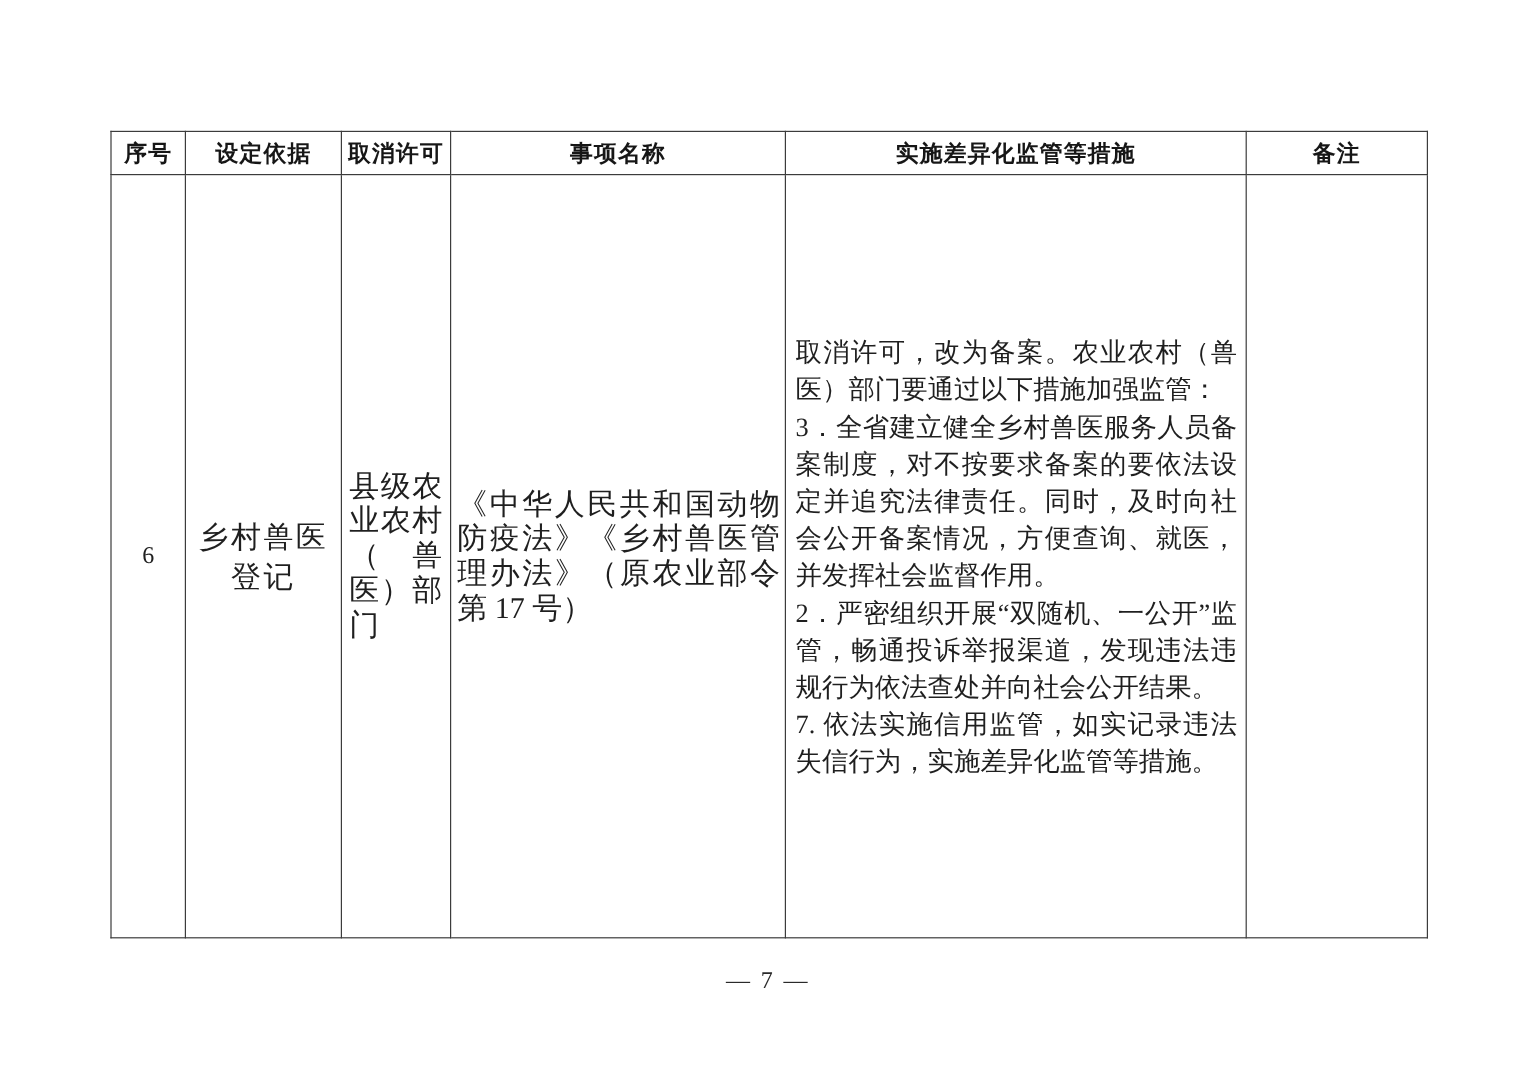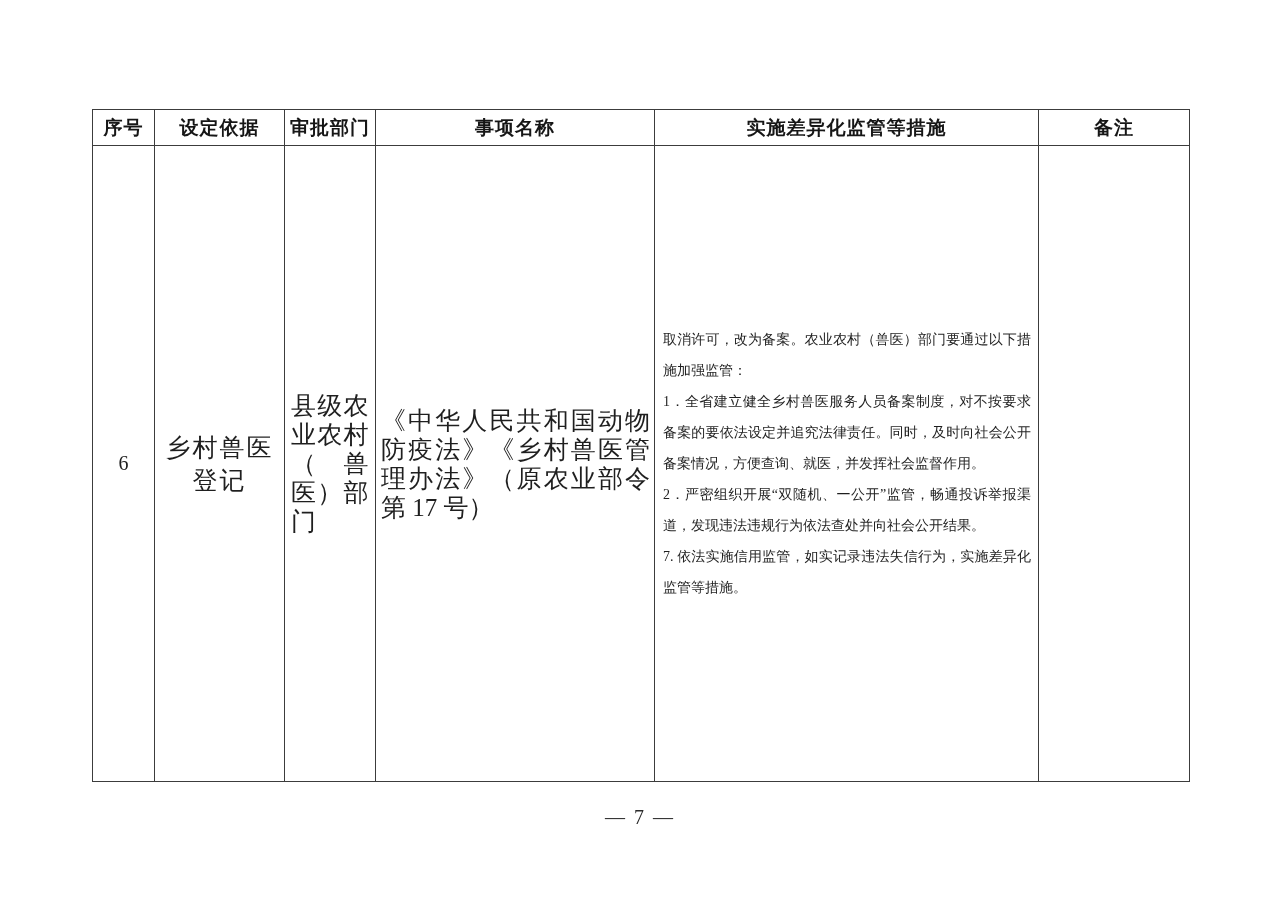--- a/index.html
+++ b/index.html
@@ -62,21 +62,21 @@
     text-align: justify;
     letter-spacing: 0.5px;
   }
   td.c-basis {
     padding: 0 4px 0 5px;
     line-height: 29px;
     text-align: justify;
   }
   td.c-measures {
     padding: 0 7px 0 8px;
-    font-size: 14px;
+    font-size: 22px;
     line-height: 31px;
     text-align: justify;
   }
   td.c-measures p {
     margin: 0;
   }
   td.c-remark {
     background: #ffffff;
   }
   .footer {
@@ -101,35 +101,35 @@
       <col style="width:130px">
       <col style="width:91px">
       <col style="width:279px">
       <col style="width:384px">
       <col style="width:151px">
     </colgroup>
     <thead>
       <tr>
         <th>序号</th>
         <th>设定依据</th>
-        <th>审批部门</th>
+        <th>取消许可</th>
         <th>事项名称</th>
         <th>实施差异化监管等措施</th>
         <th>备注</th>
       </tr>
     </thead>
     <tbody>
       <tr>
         <td class="c-seq">6</td>
         <td class="c-name">乡村兽医登记</td>
         <td class="c-dept">县级农业农村（兽医）部门</td>
         <td class="c-basis">《中华人民共和国动物防疫法》《乡村兽医管理办法》（原农业部令第 17 号）</td>
         <td class="c-measures">
           <p>取消许可，改为备案。农业农村（兽医）部门要通过以下措施加强监管：</p>
-          <p>1．全省建立健全乡村兽医服务人员备案制度，对不按要求备案的要依法设定并追究法律责任。同时，及时向社会公开备案情况，方便查询、就医，并发挥社会监督作用。</p>
+          <p>3．全省建立健全乡村兽医服务人员备案制度，对不按要求备案的要依法设定并追究法律责任。同时，及时向社会公开备案情况，方便查询、就医，并发挥社会监督作用。</p>
           <p>2．严密组织开展“双随机、一公开”监管，畅通投诉举报渠道，发现违法违规行为依法查处并向社会公开结果。</p>
           <p>7. 依法实施信用监管，如实记录违法失信行为，实施差异化监管等措施。</p>
         </td>
         <td class="c-remark"></td>
       </tr>
     </tbody>
   </table>
 
   <div class="footer">— 7 —</div>
 

